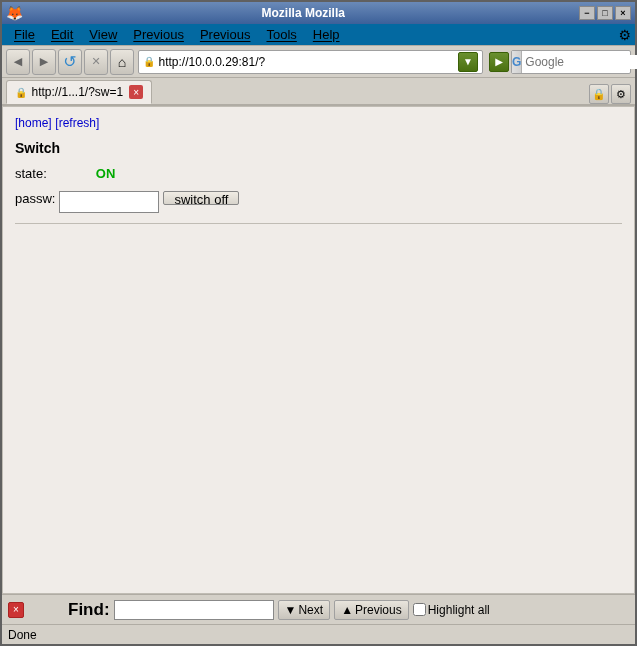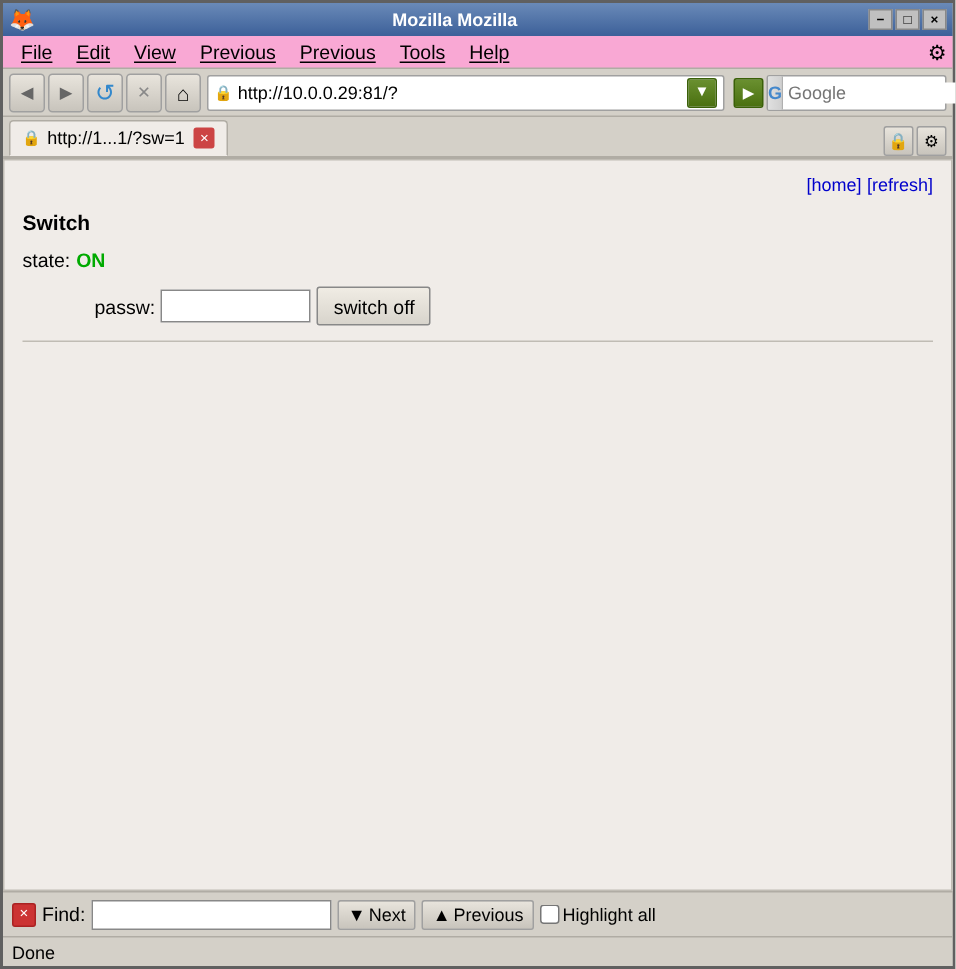--- a/index.html
+++ b/index.html
@@ -24,21 +24,21 @@
       background: #c0c0c0;
       border: 1px solid #888;
       font-size: 9px;
       display: flex; align-items: center; justify-content: center;
       cursor: pointer;
       color: #000;
     }
 
     
     .menu-bar {
-      background: #f9a8d4;
+      background: #0369a1;
       height: 22px;
       display: flex;
       align-items: center;
       padding: 0 4px;
       border-bottom: 1px solid #b0aca4;
       font-size: 13px;
     }
     .menu-item {
       padding: 2px 8px;
       cursor: pointer;
@@ -167,59 +167,58 @@
     }
 
     
     .webpage {
       background: #f0ece8;
       flex: 1;
       padding: 8px 12px;
       border: 1px solid #c0bcb4;
       overflow-y: auto;
     }
-    .nav-links { margin-bottom: 10px; text-align: right; }
+    .nav-links { margin-bottom: 10px; }
     .nav-link {
       color: #0000cc;
       text-decoration: none;
       font-size: 12px;
       cursor: pointer;
     }
     .page-title {
       font-size: 14px;
       font-weight: bold;
       margin-bottom: 10px;
       color: #000;
     }
     .state-row {
       display: flex;
       align-items: center;
       margin-bottom: 10px;
       font-size: 13px;
+      gap: 45px;
     }
     .state-label { margin-right: 4px; color: #000; }
     .state-value { color: #00aa00; font-weight: bold; }
     .passw-row {
       display: flex;
-      align-items: center;
       margin-bottom: 10px;
       font-size: 13px;
-      margin-left: 48px;
     }
     .passw-label { margin-right: 4px; color: #000; }
     .passw-input {
       width: 100px;
       height: 22px;
       border: 1px solid #888;
       background: white;
       padding: 0 2px;
       font-size: 12px;
     }
     .switch-btn {
-      height: 26px;
+      height: 14px;
       padding: 0 10px;
       background: linear-gradient(to bottom, #f0ece4, #d8d4cc);
       border: 1px solid #888;
       border-radius: 2px;
       cursor: pointer;
       font-size: 13px;
       margin-left: 4px;
     }
     .divider {
       border: none;
@@ -241,21 +240,21 @@
     .find-close-btn {
       width: 16px; height: 16px;
       background: #cc3333;
       border: 1px solid #aa2222;
       border-radius: 2px;
       color: white;
       display: flex; align-items: center; justify-content: center;
       font-size: 10px;
       cursor: pointer;
     }
-    .find-label { font-weight: normal; font-size: 13px; }
+    .find-label { font-weight: bold; font-size: 17px; margin-left: 40px; }
     .find-input {
       height: 20px;
       width: 160px;
       border: 1px solid #888;
       background: white;
       padding: 0 3px;
       font-size: 12px;
     }
     .find-btn {
       height: 20px;

